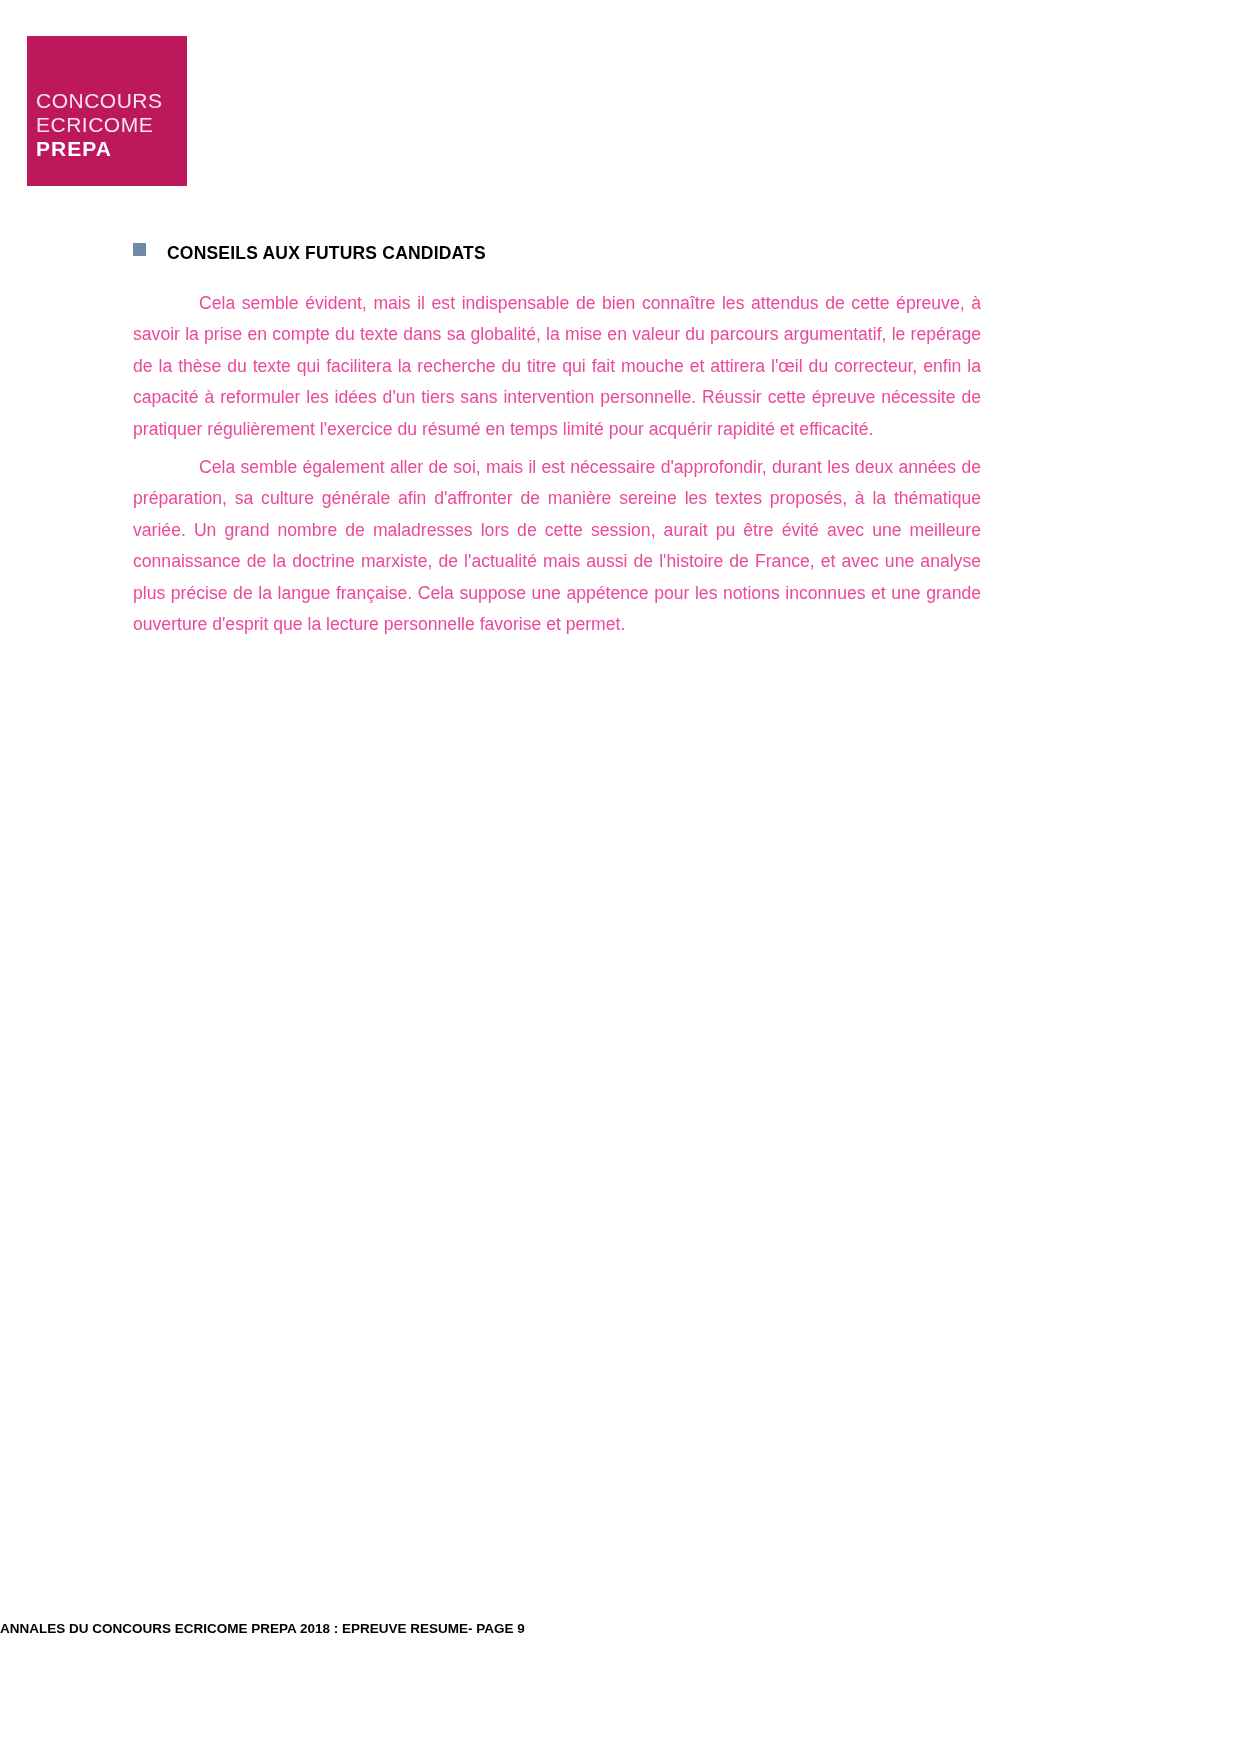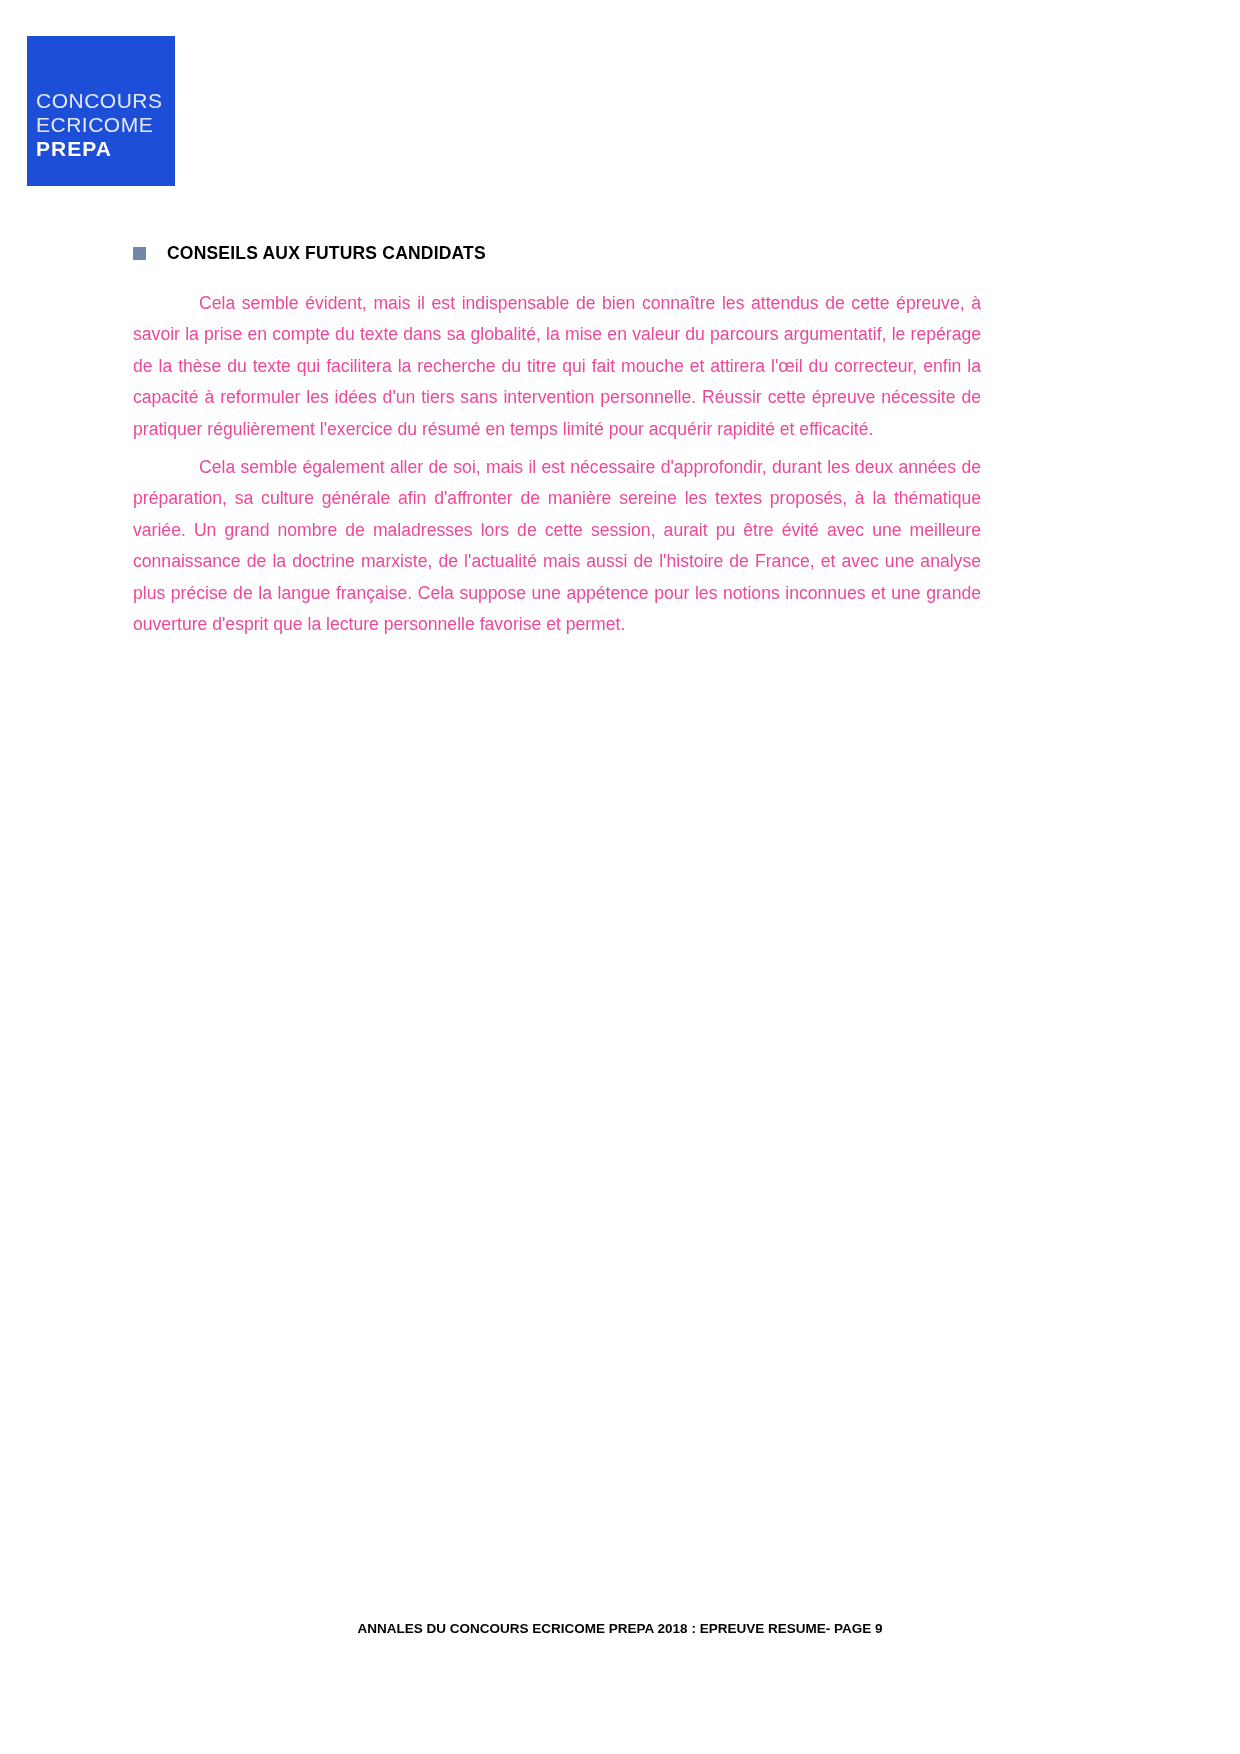--- a/index.html
+++ b/index.html
@@ -11,23 +11,23 @@
     background: #ffffff;
     font-family: "Liberation Sans", sans-serif;
     color: #1a1a1a;
     overflow: hidden;
   }
   
   .logo {
     position: absolute;
     left: 27px;
     top: 36px;
-    width: 148px;
+    width: 160px;
     height: 150px;
-    background: #1d4ed8;
+    background: #be185d;
     padding: 53px 0 0 9px;
     line-height: 24px;
   }
   .logo .light {
     color: #ffffff;
     opacity: 0.88;
     font-size: 21px;
     font-weight: 400;
     letter-spacing: 0.5px;
     white-space: nowrap;
@@ -38,21 +38,20 @@
     font-weight: 700;
     letter-spacing: 1px;
     white-space: nowrap;
   }
   
   .heading-row {
     position: absolute;
     left: 133px;
     top: 243px;
     display: flex;
-    align-items: center;
   }
   .heading-bullet {
     width: 13px;
     height: 13px;
     background: #7189a7;
     margin-right: 21px;
     flex: 0 0 auto;
   }
   .heading-title {
     font-size: 17.5px;
@@ -75,21 +74,21 @@
     text-align: justify;
     text-indent: 66px;
     margin-bottom: 7px;
   }
   
   .footer-title {
     position: absolute;
     left: 0;
     top: 1621px;
     width: 100%;
-    text-align: center;
+    text-align: left;
     font-size: 13.5px;
     font-weight: 700;
     color: #000000;
   }
   .footer-disclaimer {
     position: absolute;
     left: 120px;
     top: 1663px;
     width: 1000px;
     text-align: center;

